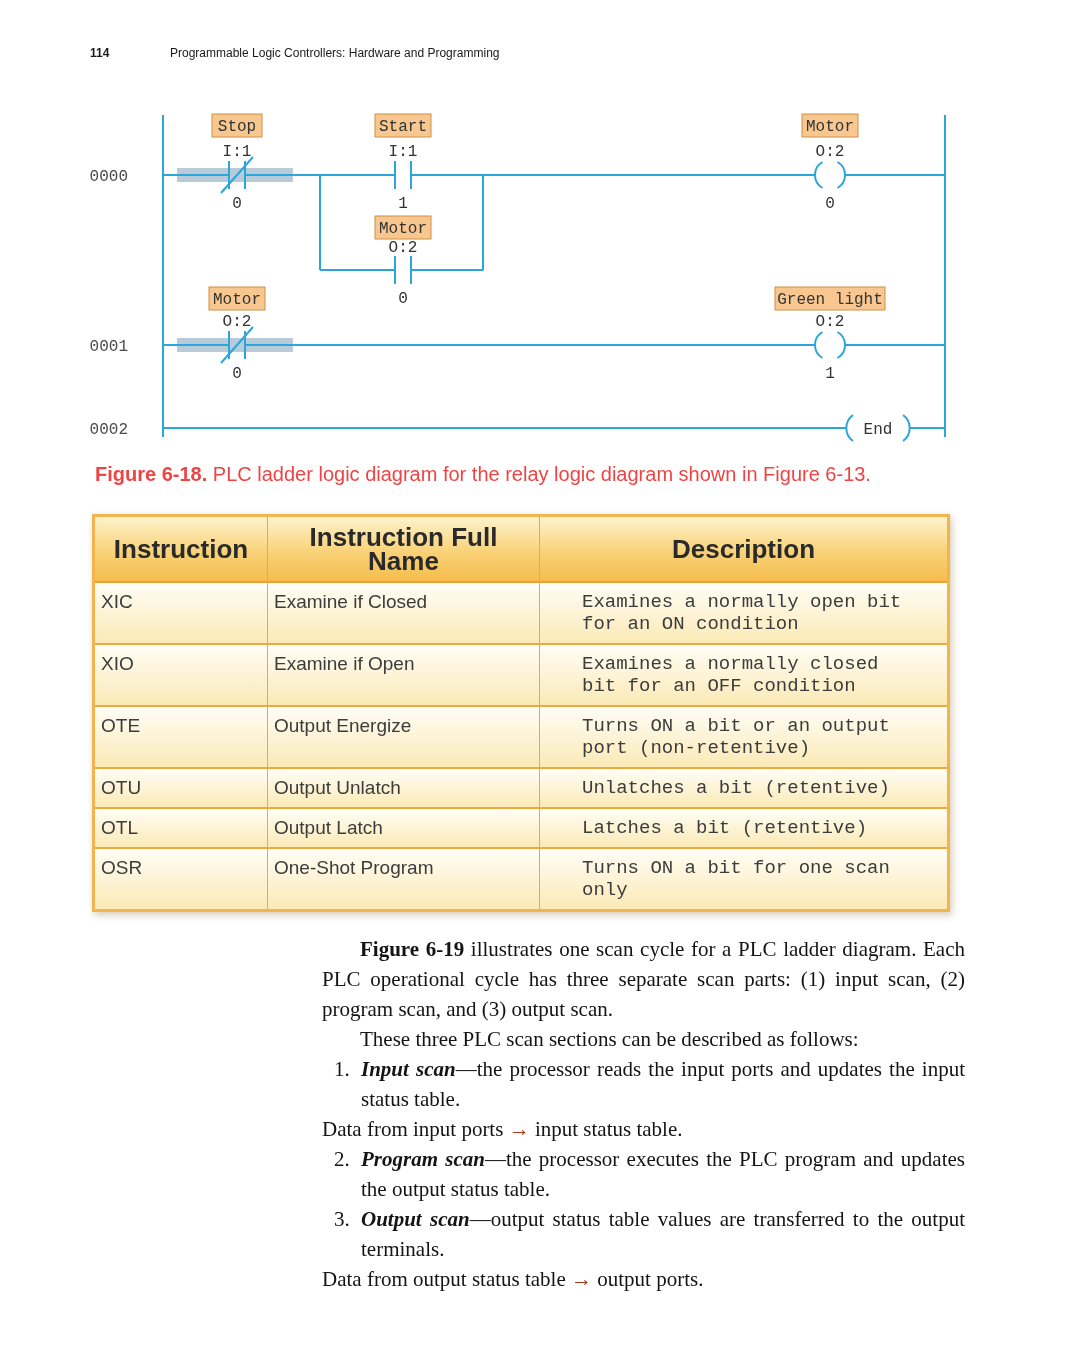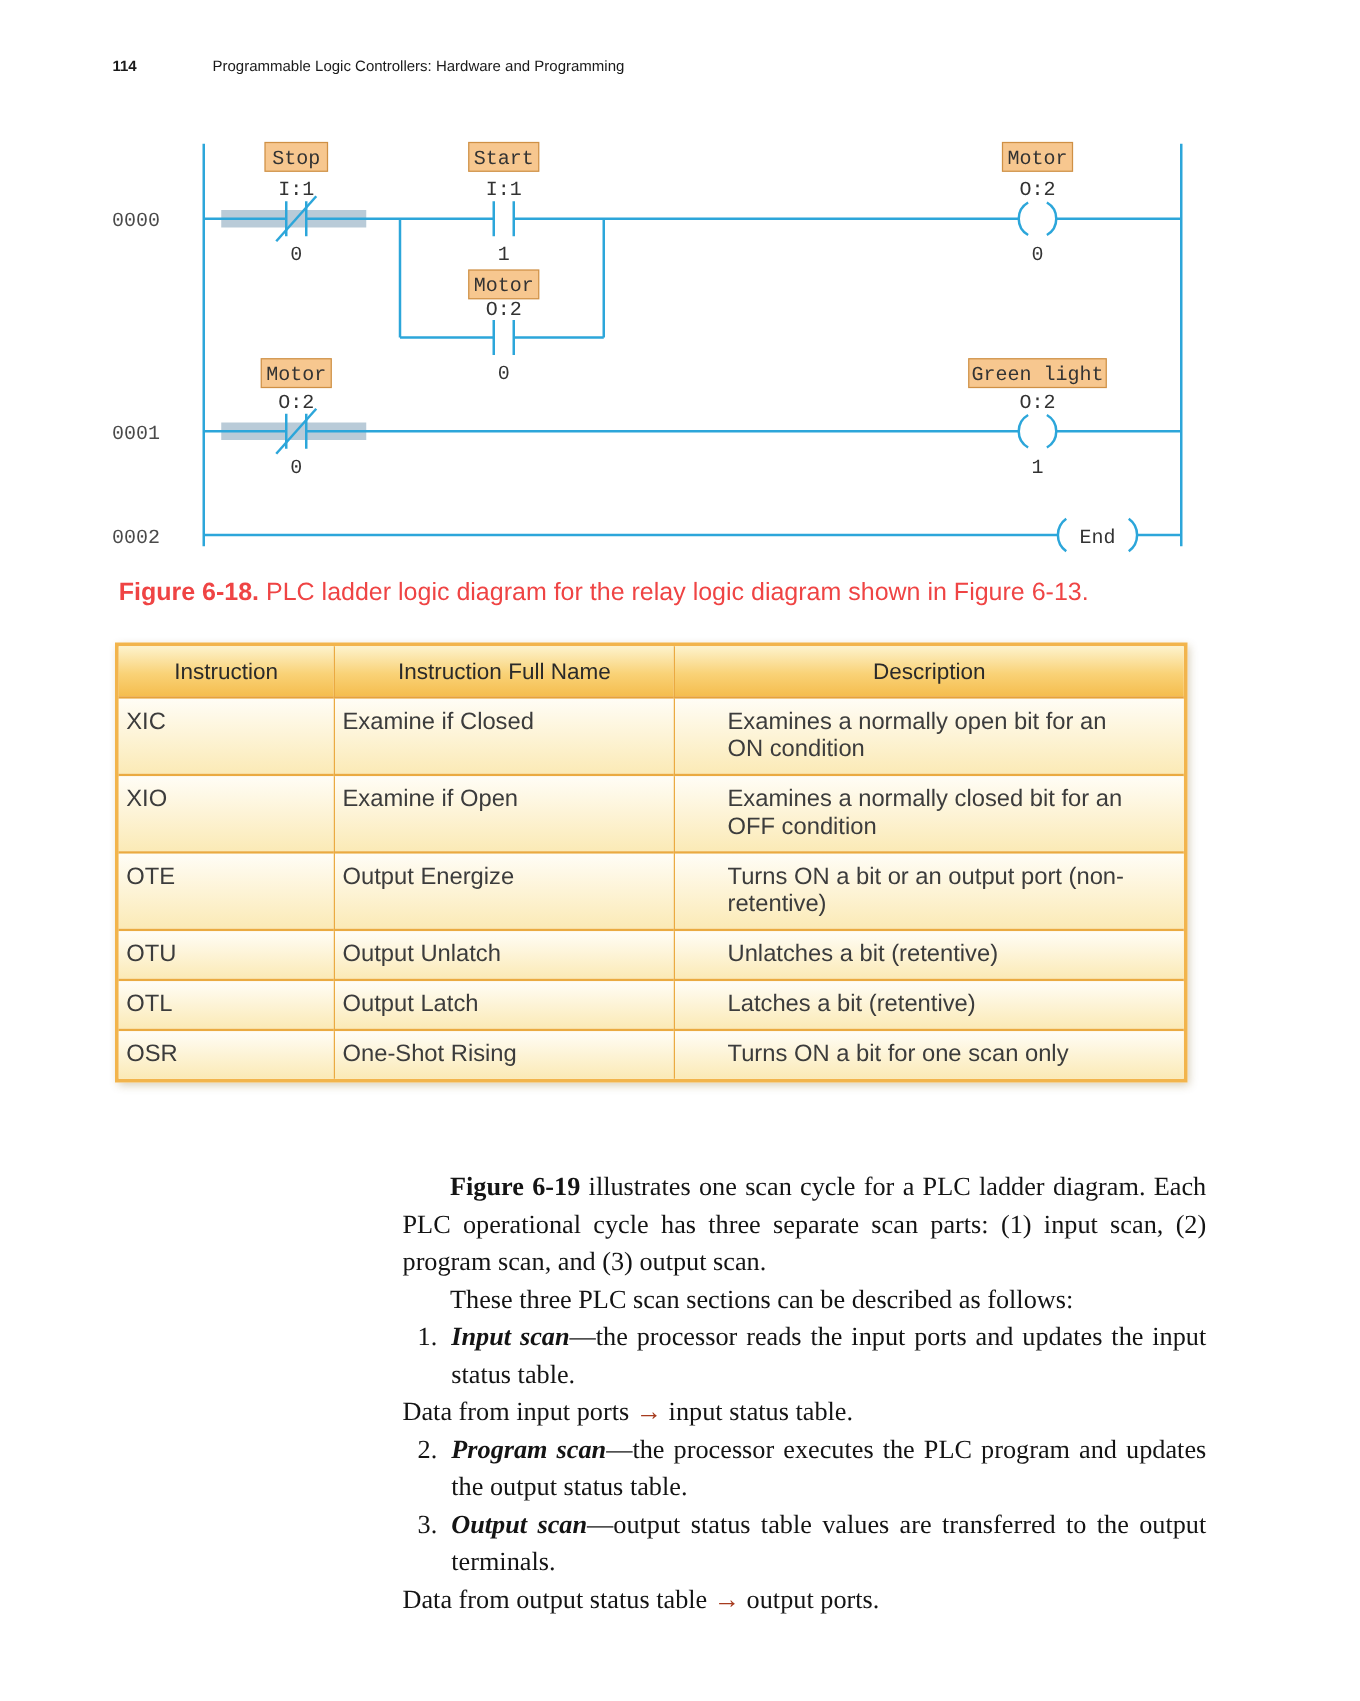--- a/index.html
+++ b/index.html
@@ -23,32 +23,32 @@
   .caption-label { font-weight:bold; }
   
   .plc-table {
     position:absolute; top:514px; left:92px; width:858px;
     border-collapse:separate; border-spacing:0; table-layout:fixed;
     border:3px solid #f2b44c; box-shadow:2px 3px 7px rgba(120,90,20,0.3);
     background:#fffdf6;
   }
   .plc-table th {
     background:linear-gradient(180deg,#fdf3cd 0%, #f9d277 55%, #f5bd4e 100%);
-    font-size:18px; font-weight:normal; color:#2a2a2a;
+    font-size:26px; font-weight:bold; color:#2a2a2a;
     padding:8px 6px; border-bottom:2px solid #e7a23a; text-align:center; line-height:24px;
   }
   .plc-table td {
     background:linear-gradient(180deg,#fffdf6 0%, #fbeab6 100%);
     font-size:19px; color:#3c3c3c; padding:8px 6px; line-height:22px;
     border-bottom:2px solid #eaaa41; vertical-align:top;
   }
   .plc-table th + th, .plc-table td + td { border-left:1px solid #eaaa41; }
   .plc-table tr:last-child td { border-bottom:none; }
   .cell-center { text-align:left; }
-  .cell-desc { text-align:left; padding-left:42px !important; padding-right:36px !important; }
+  .cell-desc { text-align:left; padding-left:42px !important; padding-right:36px !important;font-family:Liberation Mono, monospace; }
   
   .table-caption { position:absolute; top:889px; left:95px; width:860px; font-size:19.5px; color:#111111; }
   
   .body-text {
     position:absolute; top:934px; left:322px; width:643px;
     font-family:"Liberation Serif","DejaVu Serif",serif; font-size:21px; line-height:30px;
     color:#141414; text-align:justify;
   }
   .body-text p { margin:0; }
   .indent { text-indent:38px; }
@@ -207,21 +207,21 @@
         <td class="cell-center">Output Unlatch</td>
         <td class="cell-desc">Unlatches a bit (retentive)</td>
       </tr>
       <tr>
         <td class="cell-center">OTL</td>
         <td class="cell-center">Output Latch</td>
         <td class="cell-desc">Latches a bit (retentive)</td>
       </tr>
       <tr>
         <td class="cell-center">OSR</td>
-        <td class="cell-center">One-Shot Rising</td>
+        <td class="cell-center">One-Shot Program</td>
         <td class="cell-desc">Turns ON a bit for one scan only</td>
       </tr>
     </tbody>
   </table>
 
 
   <div class="body-text">
     <p class="indent">
       <span class="b">Figure 6-19</span><span> illustrates one scan cycle for a PLC ladder diagram. Each PLC operational cycle has three separate scan parts: (1) input scan, (2) program scan, and (3) output scan.</span>
     </p>

